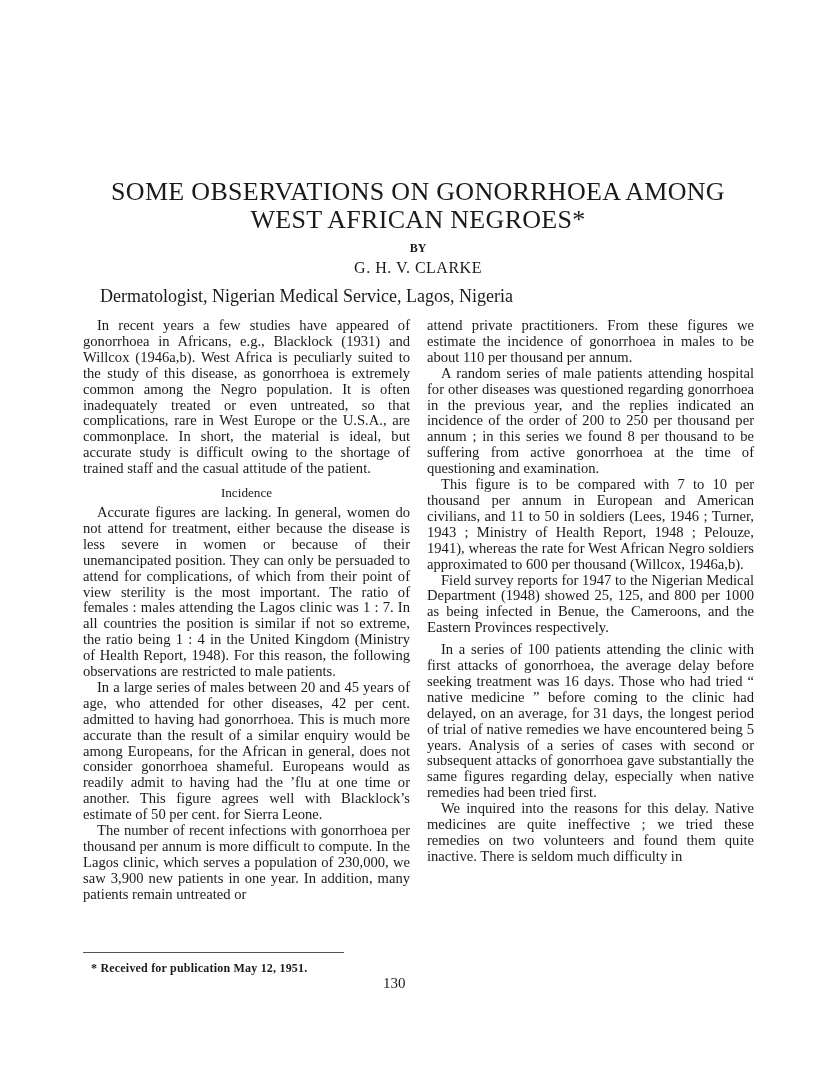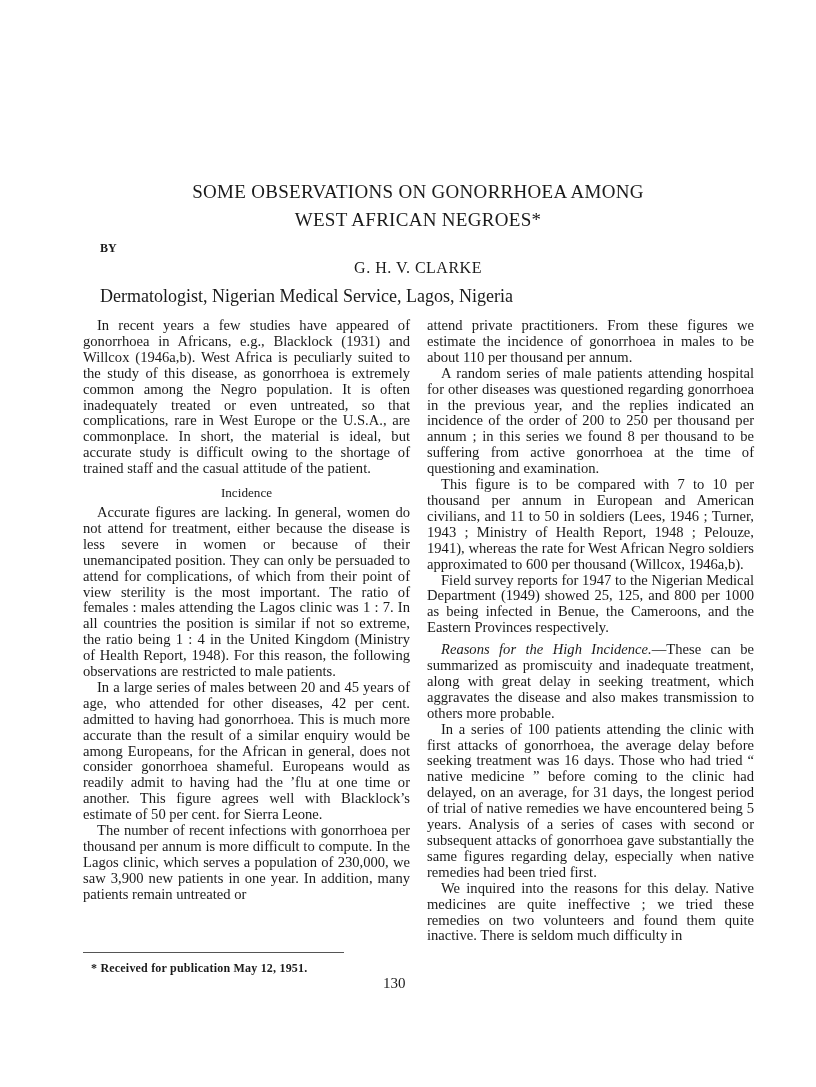--- a/index.html
+++ b/index.html
@@ -2,26 +2,26 @@
 <html><head>
 <meta charset="utf-8">
 <style>
   html, body { margin: 0; padding: 0; background: #ffffff; }
   body {
     width: 816px; height: 1087px; position: relative; overflow: hidden;
     font-family: "Liberation Serif", "DejaVu Serif", serif; color: #1a1a1a;
   }
   .title {
     position: absolute; left: 100px; width: 636px; top: 178px;
-    text-align: center; font-size: 19px; line-height: 28px; letter-spacing: 0.3px;
+    text-align: center; font-size: 26px; line-height: 28px; letter-spacing: 0.3px;
     text-transform: uppercase;
   }
   .by {
     position: absolute; left: 100px; width: 636px; top: 241px;
-    font-size: 12px; font-weight: bold;
+    text-align: center; font-size: 12px; font-weight: bold;
   }
   .author {
     position: absolute; left: 100px; width: 636px; top: 259px;
     text-align: center; font-size: 16px; letter-spacing: 0.5px;
   }
   .affil {
     position: absolute; left: 100px; width: 636px; top: 286px;
     text-align: left; font-size: 18px; 
   }
   .col {
@@ -66,22 +66,21 @@
   <div class="heading">Incidence</div>
   <p>Accurate figures are lacking.  In general, women do not attend for treatment, either because the disease is less severe in women or because of their unemancipated position.  They can only be persuaded to attend for complications, of which from their point of view sterility is the most important. The ratio of females : males attending the Lagos clinic was 1 : 7.  In all countries the position is similar if not so extreme, the ratio being 1 : 4 in the United Kingdom (Ministry of Health Report, 1948). For this reason, the following observations are restricted to male patients.</p>
   <p>In a large series of males between 20 and 45 years of age, who attended for other diseases, 42 per cent. admitted to having had gonorrhoea.  This is much more accurate than the result of a similar enquiry would be among Europeans, for the African in general, does not consider gonorrhoea shameful. Europeans would as readily admit to having had the ’flu at one time or another.  This figure agrees well with Blacklock’s estimate of 50 per cent. for Sierra Leone.</p>
   <p>The number of recent infections with gonorrhoea per thousand per annum is more difficult to compute. In the Lagos clinic, which serves a population of 230,000, we saw 3,900 new patients in one year. In addition, many patients remain untreated or</p>
 </div>
 
 <div class="col right">
   <p class="noindent">attend private practitioners.  From these figures we estimate the incidence of gonorrhoea in males to be about 110 per thousand per annum.</p>
   <p>A random series of male patients attending hospital for other diseases was questioned regarding gonorrhoea in the previous year, and the replies indicated an incidence of the order of 200 to 250 per thousand per annum ;  in this series we found 8 per thousand to be suffering from active gonorrhoea at the time of questioning and examination.</p>
   <p>This figure is to be compared with 7 to 10 per thousand per annum in European and American civilians, and 11 to 50 in soldiers (Lees, 1946 ; Turner, 1943 ;  Ministry of Health Report, 1948 ; Pelouze, 1941), whereas the rate for West African Negro soldiers approximated to 600 per thousand (Willcox, 1946a,b).</p>
-  <p>Field survey reports for 1947 to the Nigerian Medical Department (1949) showed 25, 125, and 800 per 1000 as being infected in Benue, the Cameroons, and the Eastern Provinces respectively.</p>
+  <p>Field survey reports for 1947 to the Nigerian Medical Department (1948) showed 25, 125, and 800 per 1000 as being infected in Benue, the Cameroons, and the Eastern Provinces respectively.</p>
   <div class="spacer"></div>
-  <p><i>Reasons for the High Incidence.</i><span>—These can be summarized as promiscuity and inadequate treatment, along with great delay in seeking treatment, which aggravates the disease and also makes transmission to others more probable.</span></p>
   <p>In a series of 100 patients attending the clinic with first attacks of gonorrhoea, the average delay before seeking treatment was 16 days.  Those who had tried “ native medicine ” before coming to the clinic had delayed, on an average, for 31 days, the longest period of trial of native remedies we have encountered being 5 years.  Analysis of a series of cases with second or subsequent attacks of gonorrhoea gave substantially the same figures regarding delay, especially when native remedies had been tried first.</p>
   <p>We inquired into the reasons for this delay. Native medicines are quite ineffective ;  we tried these remedies on two volunteers and found them quite inactive.  There is seldom much difficulty in</p>
 </div>
 
 <div class="rule"></div>
 <div class="footnote">* Received for publication May 12, 1951.</div>
 <div class="pagenum">130</div>
 
 </body></html>

